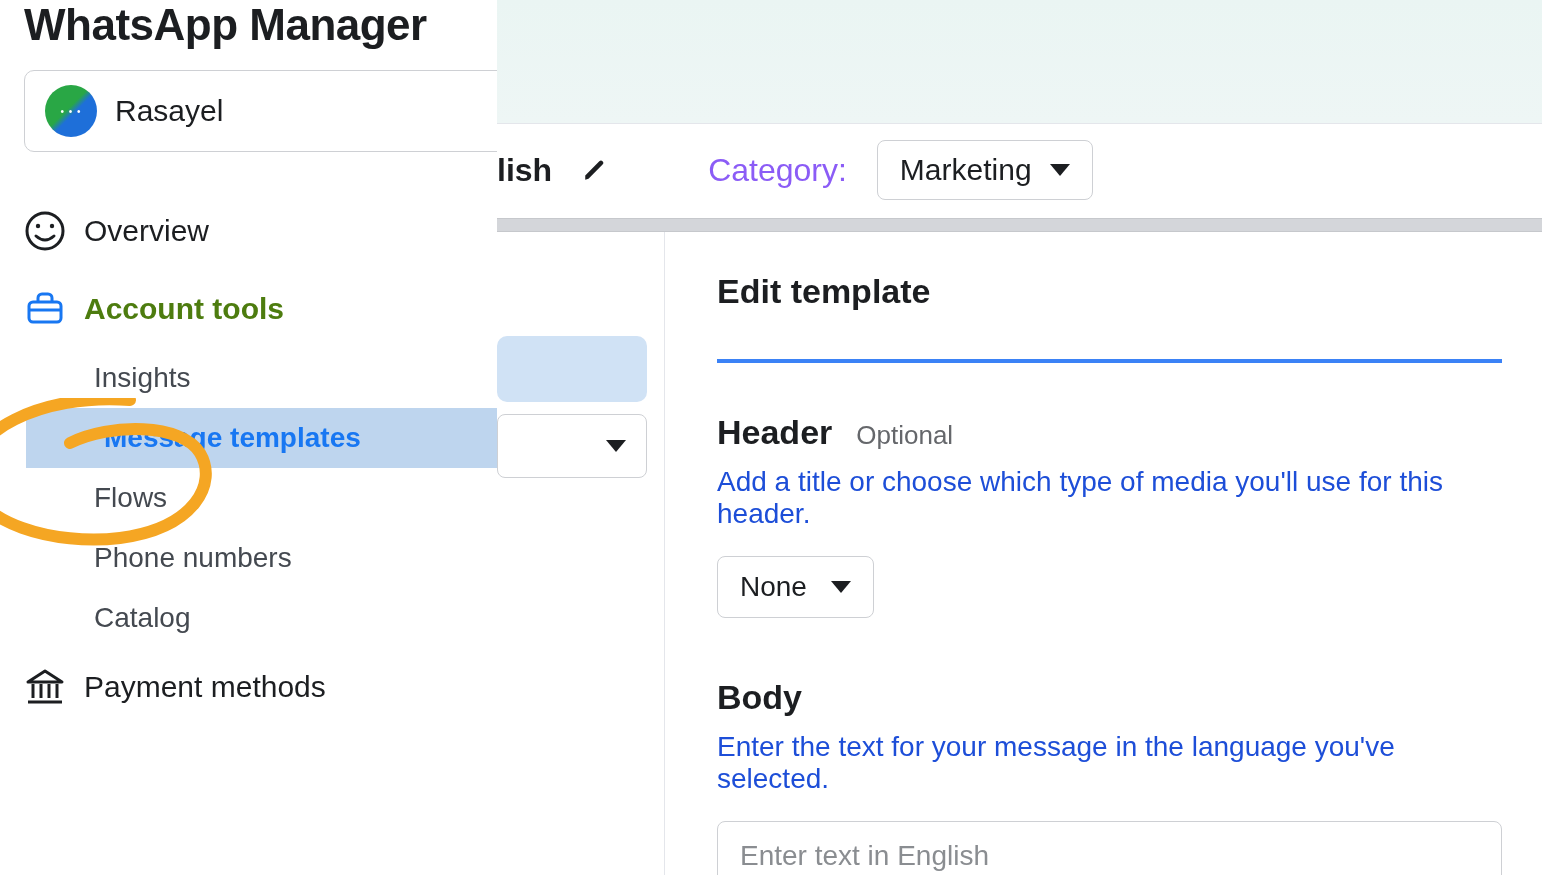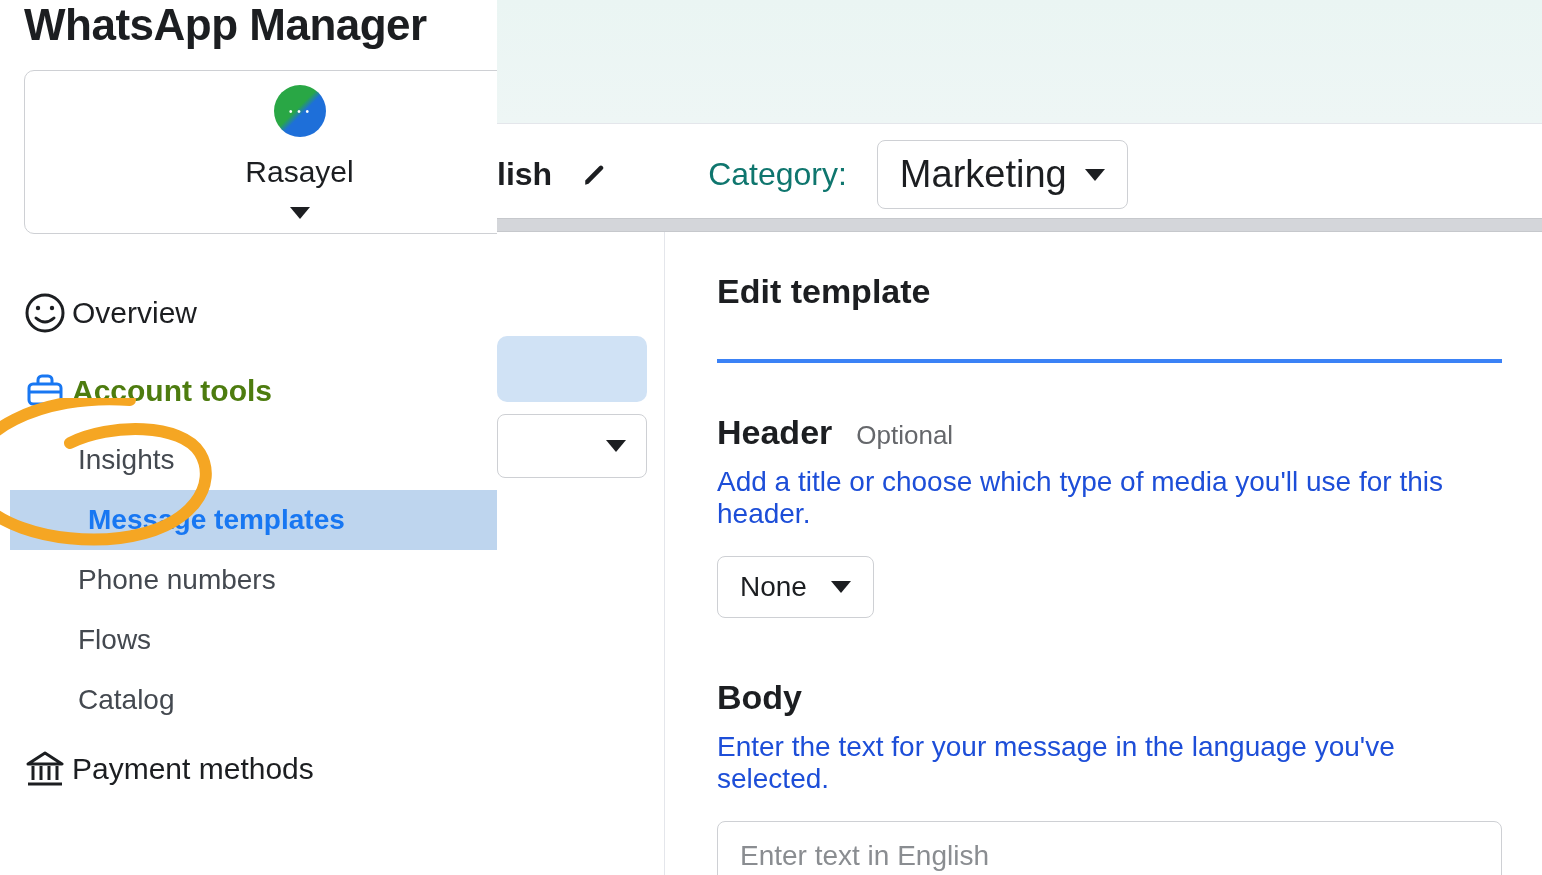--- a/index.html
+++ b/index.html
@@ -29,21 +29,20 @@
   }
   .account-select {
     margin: 0 24px 40px 24px;
     border: 1.5px solid #ced0d4;
     border-radius: 10px;
     display: flex;
     align-items: center;
     padding: 14px 20px;
     gap: 18px;
     cursor: pointer;
-    flex-direction: column;
   }
   .account-avatar {
     width: 52px; height: 52px;
     border-radius: 50%;
     background: linear-gradient(135deg,#29a745 0%, #29a745 45%, #1e6fd9 55%, #1e6fd9 100%);
     position: relative;
     flex-shrink: 0;
   }
   .account-avatar::after {
     content:"• • •";
@@ -60,42 +59,42 @@
   }
   .caret-down {
     width: 0; height: 0;
     border-left: 10px solid transparent;
     border-right: 10px solid transparent;
     border-top: 12px solid #1c1e21;
   }
   .nav-item {
     display: flex;
     align-items: center;
-    gap: 6px;
+    gap: 18px;
     padding: 18px 24px;
     font-size: 30px;
     cursor: pointer;
   }
   .nav-item .icon {
     width: 42px; height: 42px;
     flex-shrink: 0;
     display:flex; align-items:center; justify-content:center;
   }
   .nav-item.section {
     color: #4d7c0f;
     font-weight: 700;
   }
   .nav-item.section .chevron {
     margin-left: auto;
     width: 0; height: 0;
     border-left: 10px solid transparent;
     border-right: 10px solid transparent;
     border-bottom: 12px solid #1c1e21;
   }
-  .sub-items { padding-left: 0; text-align: right; }
+  .sub-items { padding-left: 16px; text-align: right; }
   .sub-item {
     display: flex;
     align-items: center;
     padding: 14px 24px 14px 78px;
     font-size: 28px;
     color: #444950;
     cursor: pointer;
     position: relative;
   }
   .sub-item.active {
@@ -126,29 +125,29 @@
     align-items: center;
     gap: 30px;
     font-size: 32px;
   }
   .lang-text {
     font-weight: 700;
   }
   .pencil-icon {
     width: 26px; height: 26px;
   }
-  .cat-label { color:#0f766e; font-weight:400; font-size:32px; }
+  .cat-label { color:#8b5cf6; font-weight:400; font-size:32px; }
   .cat-select {
     display: flex;
     align-items: center;
     gap: 18px;
     border: 1.5px solid #ced0d4;
     border-radius: 8px;
     padding: 12px 22px;
-    font-size: 38px;
+    font-size: 30px;
     cursor: pointer;
   }
   .mid-bar {
     position: absolute;
     left: 0; top: 218px; right: 0;
     height: 14px;
     background: #d4d6da;
     border-top:1px solid #c6c8cc;
     border-bottom:1px solid #c6c8cc;
   }
@@ -275,24 +274,24 @@
   </div>
 
   <div class="sub-items">
     <div class="sub-item">
       <span>Insights</span>
     </div>
     <div class="sub-item active">
       <span>Message templates</span>
     </div>
     <div class="sub-item">
+      <span>Flows</span>
+    </div>
+    <div class="sub-item">
       <span>Phone numbers</span>
-    </div>
-    <div class="sub-item">
-      <span>Flows</span>
     </div>
     <div class="sub-item">
       <span>Catalog</span>
     </div>
   </div>
 
   <div class="nav-item">
     <span class="icon">
       <svg viewBox="0 0 42 42" width="42" height="42">
           <path d="M4 16 L21 5 L38 16 Z" fill="none" stroke="#1c1e21" stroke-width="3" stroke-linejoin="round"></path>

